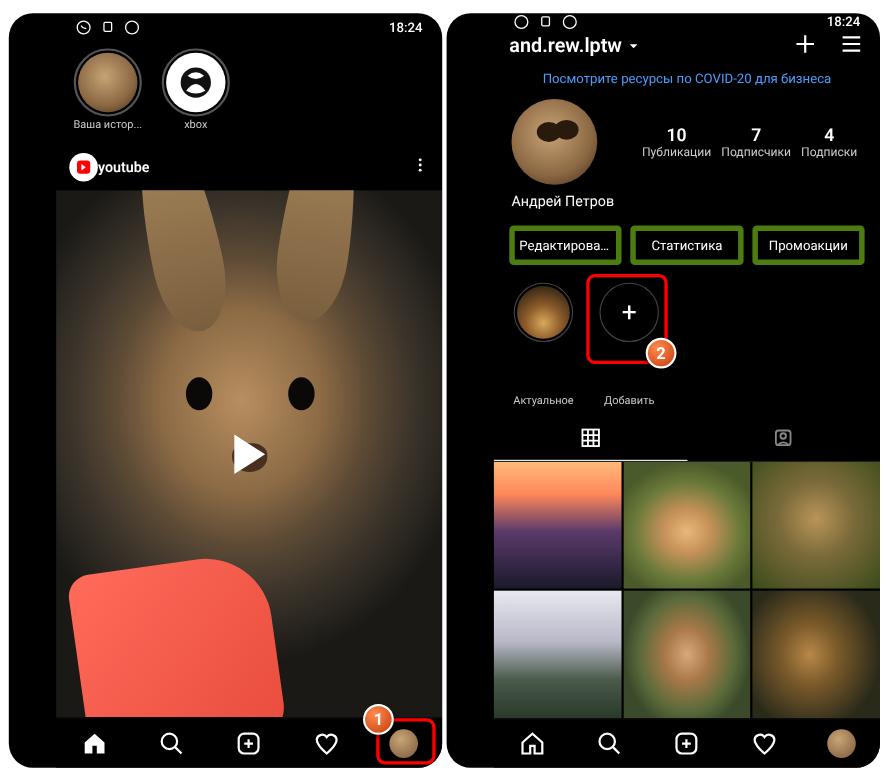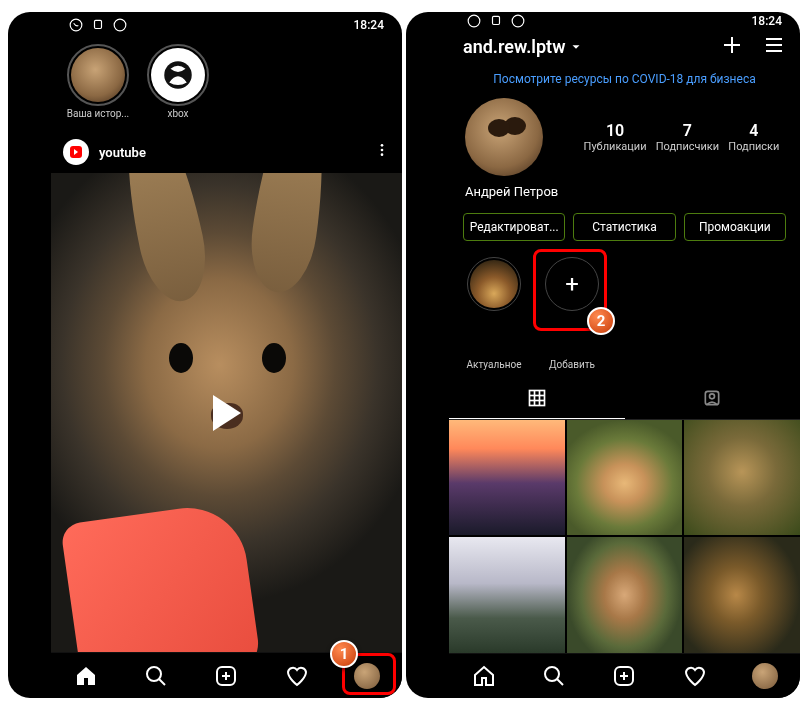--- a/index.html
+++ b/index.html
@@ -11,21 +11,21 @@
 .statusbar .ico { width: 14px; height: 14px; display: inline-flex; align-items: center; justify-content: center; }
 
 
 .ig-header { height: 48px; display: flex; justify-content: space-between; align-items: center; padding: 0 16px; }
 .ig-logo { font-family: cursive; font-size: 24px; font-weight: 500; font-style: italic; }
 .stories { display: flex; gap: 14px; padding: 6px 14px 10px; }
 .story { display: flex; flex-direction: column; align-items: center; width: 66px; }
 .story-ring { width: 62px; height: 62px; border-radius: 50%; border: 2px solid #555; display: flex; align-items: center; justify-content: center; margin-bottom: 2px; }
 .story-pic { width: 54px; height: 54px; border-radius: 50%; overflow: hidden; position: relative; }
 .story-label { font-size: 10px; color: #ccc; white-space: nowrap; overflow: hidden; text-overflow: ellipsis; max-width: 66px; }
-.post-head { display: flex; align-items: center; padding: 10px 12px 8px; gap: 10px; }
+.post-head { display: flex; align-items: center; padding: 10px 12px 8px; }
 .yt-badge { width: 26px; height: 26px; border-radius: 50%; background: #fff; display: flex; align-items: center; justify-content: center; }
 .yt-badge .tri { width: 12px; height: 12px; background: #f00; border-radius: 3px; position: relative; }
 .yt-badge .tri::after { content: ""; position: absolute; left: 4px; top: 3px; border-left: 4px solid #fff; border-top: 3px solid transparent; border-bottom: 3px solid transparent; }
 .post-user { font-size: 13px; font-weight: 600; flex: 1; }
 .post-media { flex: 1; position: relative; overflow: hidden; }
 .rabbit-bg { position: absolute; inset: 0; background: radial-gradient(ellipse 60% 50% at 48% 40%, #b88e5f 0%, #8b6a45 35%, #5c4a35 55%, #3a332a 75%, #1a1916 100%); }
 .ear-l, .ear-r { position: absolute; width: 64px; height: 200px; border-radius: 50% 50% 50% 50% / 70% 70% 30% 30%; background: linear-gradient(180deg, #a9895d 0%, #7a5f3e 100%); }
 .ear-l { top: -70px; left: 80px; transform: rotate(-12deg); }
 .ear-r { top: -80px; right: 80px; transform: rotate(8deg); }
 .eye-l, .eye-r { position: absolute; width: 24px; height: 30px; border-radius: 50%; background: #0a0907; top: 170px; }
@@ -49,21 +49,21 @@
 .prof-username { font-size: 18px; font-weight: 600; flex: 1; display: flex; align-items: center; gap: 4px; }
 .covid { text-align: center; font-size: 12px; color: #4a9eff; padding: 8px 0 10px; }
 .prof-row { display: flex; align-items: center; padding: 2px 16px 4px; gap: 36px; }
 .prof-pic { width: 78px; height: 78px; border-radius: 50%; background: radial-gradient(circle at 45% 40%, #c8a376, #8b6843 60%, #3a2515); position: relative; overflow: hidden; }
 .prof-pic::after { content:""; position:absolute; left:30%; top:28%; width:22px; height:18px; background:#2a1a0d; border-radius:50%; box-shadow: 16px -2px 0 0 #2a1a0d; }
 .stats { flex: 1; display: flex; justify-content: space-around; text-align: center; }
 .stat-num { font-size: 16px; font-weight: 600; }
 .stat-lbl { font-size: 11px; color: #ccc; }
 .prof-name { padding: 4px 16px 10px; font-size: 13px; }
 .btns { display: flex; gap: 8px; padding: 4px 14px 12px; }
-.btn { flex: 1; border: 1px solid #4d7c0f; border-radius: 4px; padding: 6px 4px; font-size: 12px; text-align: center; color: #fff; white-space: nowrap; overflow: hidden; text-overflow: ellipsis; }
+.btn { flex: 1; border: 5px solid #4d7c0f; border-radius: 4px; padding: 6px 4px; font-size: 12px; text-align: center; color: #fff; white-space: nowrap; overflow: hidden; text-overflow: ellipsis; }
 .highlights { display: flex; gap: 16px; padding: 4px 14px 8px; position: relative; }
 .hl { display: flex; flex-direction: column; align-items: center; width: 62px; }
 .hl-circle { width: 54px; height: 54px; border-radius: 50%; border: 1px solid #444; display: flex; align-items: center; justify-content: center; margin-bottom: 4px; }
 .hl-img { width: 48px; height: 48px; border-radius: 50%; }
 .hl-add { font-size: 24px; color: #fff; }
 .hl-lbl { font-size: 10px; color: #ccc; margin-top: 44px; }
 .tabs { display: flex; border-bottom: 1px solid #222; }
 .tab { flex:1; display:flex; align-items:center; justify-content:center; padding:10px 0; border-bottom: 1px solid transparent; }
 .tab.active { border-bottom-color: #fff; }
 .grid { display: grid; grid-template-columns: repeat(3, 1fr); gap: 2px; flex: 1; }
@@ -206,21 +206,21 @@
             <line x1="12" y1="4" x2="12" y2="20"></line>
             <line x1="4" y1="12" x2="20" y2="12"></line>
           </svg></span>
     <span><svg width="24" height="24" viewBox="0 0 24 24" stroke="#fff" stroke-width="2">
             <line x1="4" y1="6" x2="20" y2="6"></line>
             <line x1="4" y1="12" x2="20" y2="12"></line>
             <line x1="4" y1="18" x2="20" y2="18"></line>
           </svg></span>
   </div>
 
-  <div class="covid">Посмотрите ресурсы по COVID-18 для бизнеса</div>
+  <div class="covid">Посмотрите ресурсы по COVID-20 для бизнеса</div>
 
   <div class="prof-row">
     <div class="prof-pic"></div>
     <div class="stats">
       <div>
             <div class="stat-num">10</div>
             <div class="stat-lbl">Публикации</div>
           </div>
       <div>
             <div class="stat-num">7</div>

